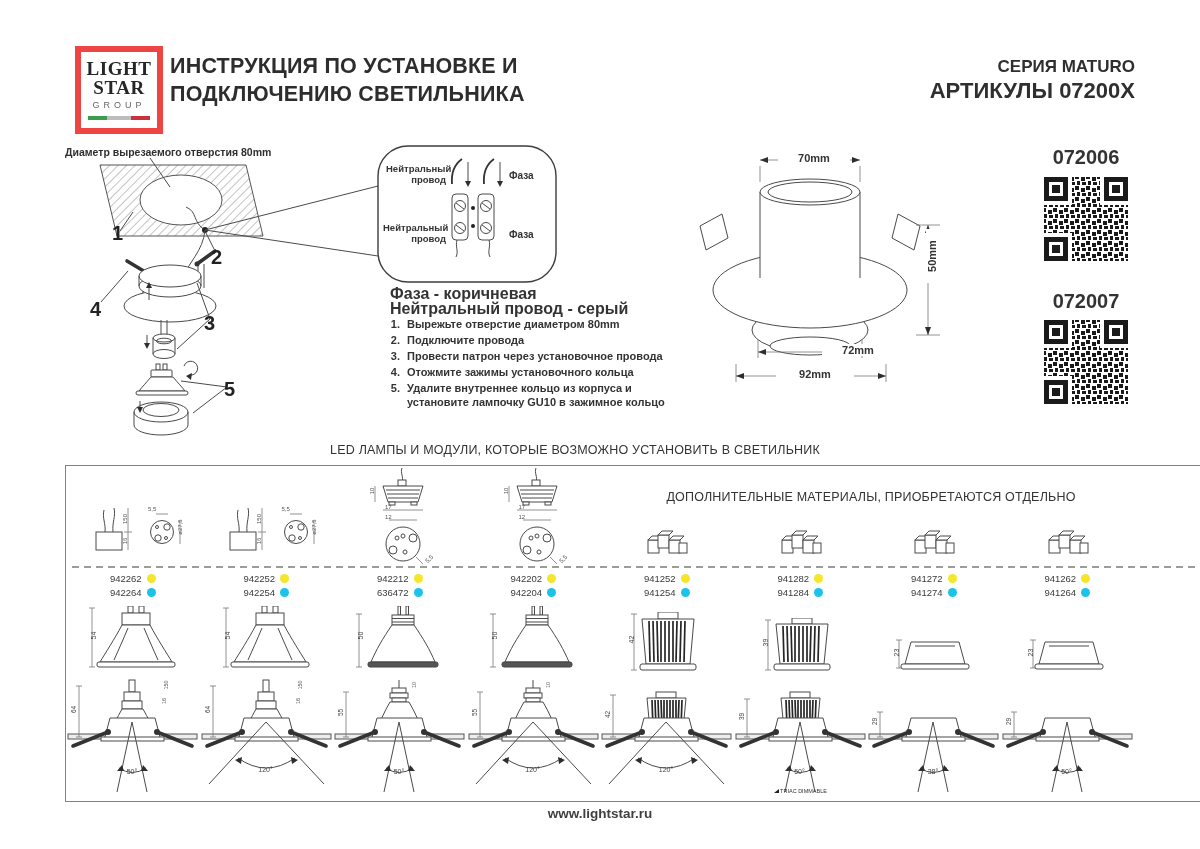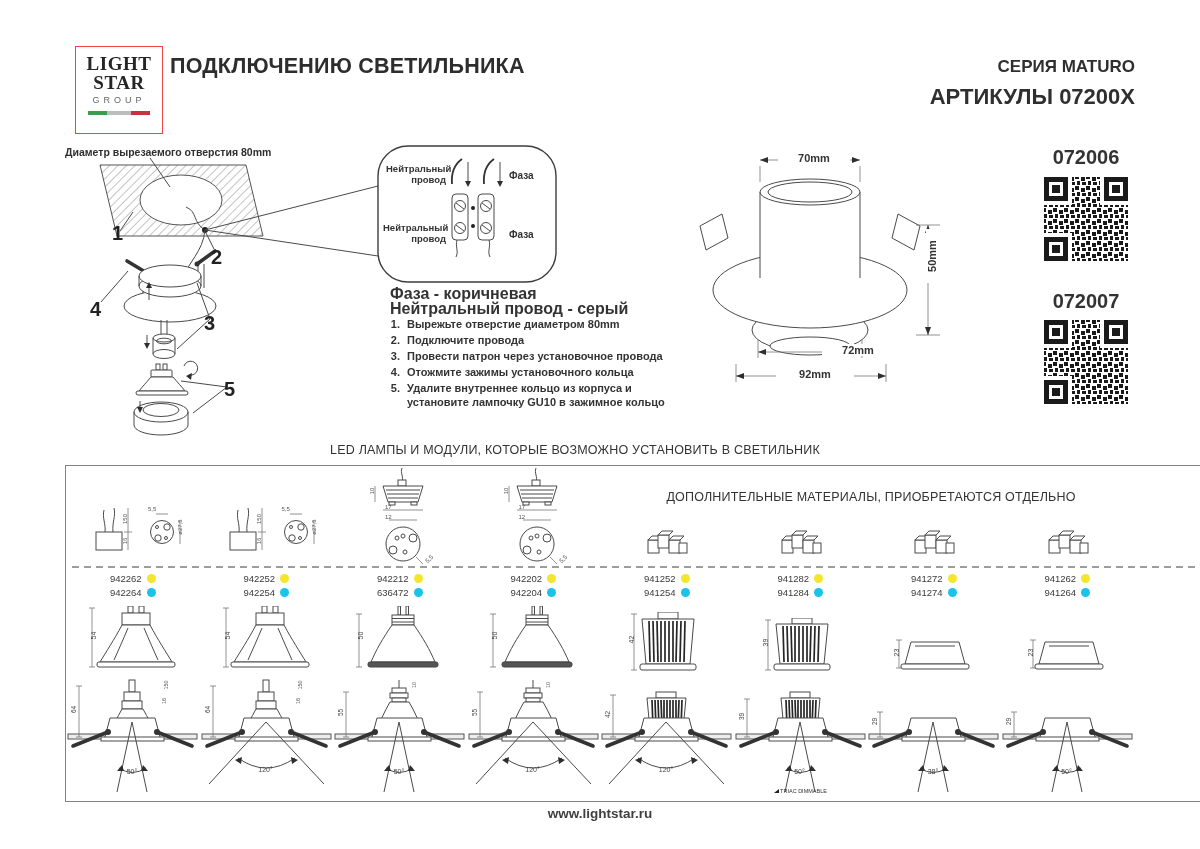--- a/index.html
+++ b/index.html
@@ -7,32 +7,32 @@
          font-family:"Liberation Sans",sans-serif;color:#2f2f2f;}
   .abs{position:absolute;}
   svg{overflow:visible;}
   svg .ln{stroke:#4a4a4a;stroke-width:1;fill:none;}
   svg .fw{stroke:#4a4a4a;stroke-width:1;fill:#fff;}
   svg .fd{fill:#2e2e2e;stroke:none;}
   svg .thick{stroke:#333;stroke-width:3.6;fill:none;stroke-linecap:round;}
   svg .dim{stroke:#777;stroke-width:.8;fill:none;}
   svg .fin{stroke:#262626;stroke-width:1.7;fill:none;}
   
-  .logo{left:75px;top:46px;width:88px;height:88px;border:1px solid #ef4444;text-align:center;box-sizing:border-box;padding-top:7px;}
+  .logo{left:75px;top:46px;width:88px;height:88px;border:6px solid #ef4444;text-align:center;box-sizing:border-box;padding-top:7px;}
   .logo .l{font-family:"Liberation Serif",serif;font-weight:700;font-size:19px;line-height:19px;color:#262626;letter-spacing:.5px;}
   .logo .g{font-size:9px;letter-spacing:4px;color:#666;margin-top:3px;}
   .flag{display:flex;align-items:center;width:62px;margin:6px auto 0;}
   .flag i{display:block;height:4px;}
   .f-green{width:19px;background:#3a9e4e;}
   .f-mid{width:24px;height:1.5px;background:#bdbdbd;}
   .f-red{width:19px;background:#c8313e;}
   .title{left:170px;top:52px;font-size:21.5px;font-weight:700;line-height:28px;color:#2d2d2d;letter-spacing:.2px;}
   .series{left:820px;top:57px;width:315px;text-align:right;}
   .series .s1{font-size:17px;font-weight:700;}
-  .series .s2{font-size:22px;font-weight:700;margin-top:7px;}
+  .series .s2{font-size:22px;font-weight:700;margin-top:1px;}
   
   .hole-label{left:65px;top:146px;font-size:10.5px;font-weight:700;}
   .marker{font-size:20px;font-weight:700;color:#222;}
   .wire-lab{font-size:9.5px;font-weight:700;line-height:11px;text-align:right;color:#333;}
   .phase-lab{font-size:10px;font-weight:700;color:#333;}
   .color-note{font-size:16px;font-weight:700;color:#333;line-height:15px;}
   .steps{left:383px;top:318px;width:300px;}
   .steps ol{margin:0;padding-left:20px;list-style:decimal;}
   .steps li{font-size:11px;font-weight:700;color:#333;line-height:13.5px;margin-bottom:2.5px;padding-left:4px;}
   .dimlab{font-size:11px;font-weight:700;color:#333;background:#fff;padding:0 4px;text-align:center;}
@@ -275,20 +275,21 @@
     <div class="l">LIGHT</div>
     <div class="l">STAR</div>
     <div class="g">GROUP</div>
     <div class="flag">
         <i class="f-green"></i>
         <i class="f-mid"></i>
         <i class="f-red"></i>
       </div>
   </div>
   <div class="abs title">
+    <div>ИНСТРУКЦИЯ ПО УСТАНОВКЕ И</div>
     <div>ПОДКЛЮЧЕНИЮ СВЕТИЛЬНИКА</div>
   </div>
   <div class="abs series">
     <div class="s1">СЕРИЯ MATURO</div>
     <div class="s2">АРТИКУЛЫ 07200X</div>
   </div>
 
   <svg class="abs" style="left:0;top:130px" width="1200" height="315" viewBox="0 0 1200 315">
 
     <g>

